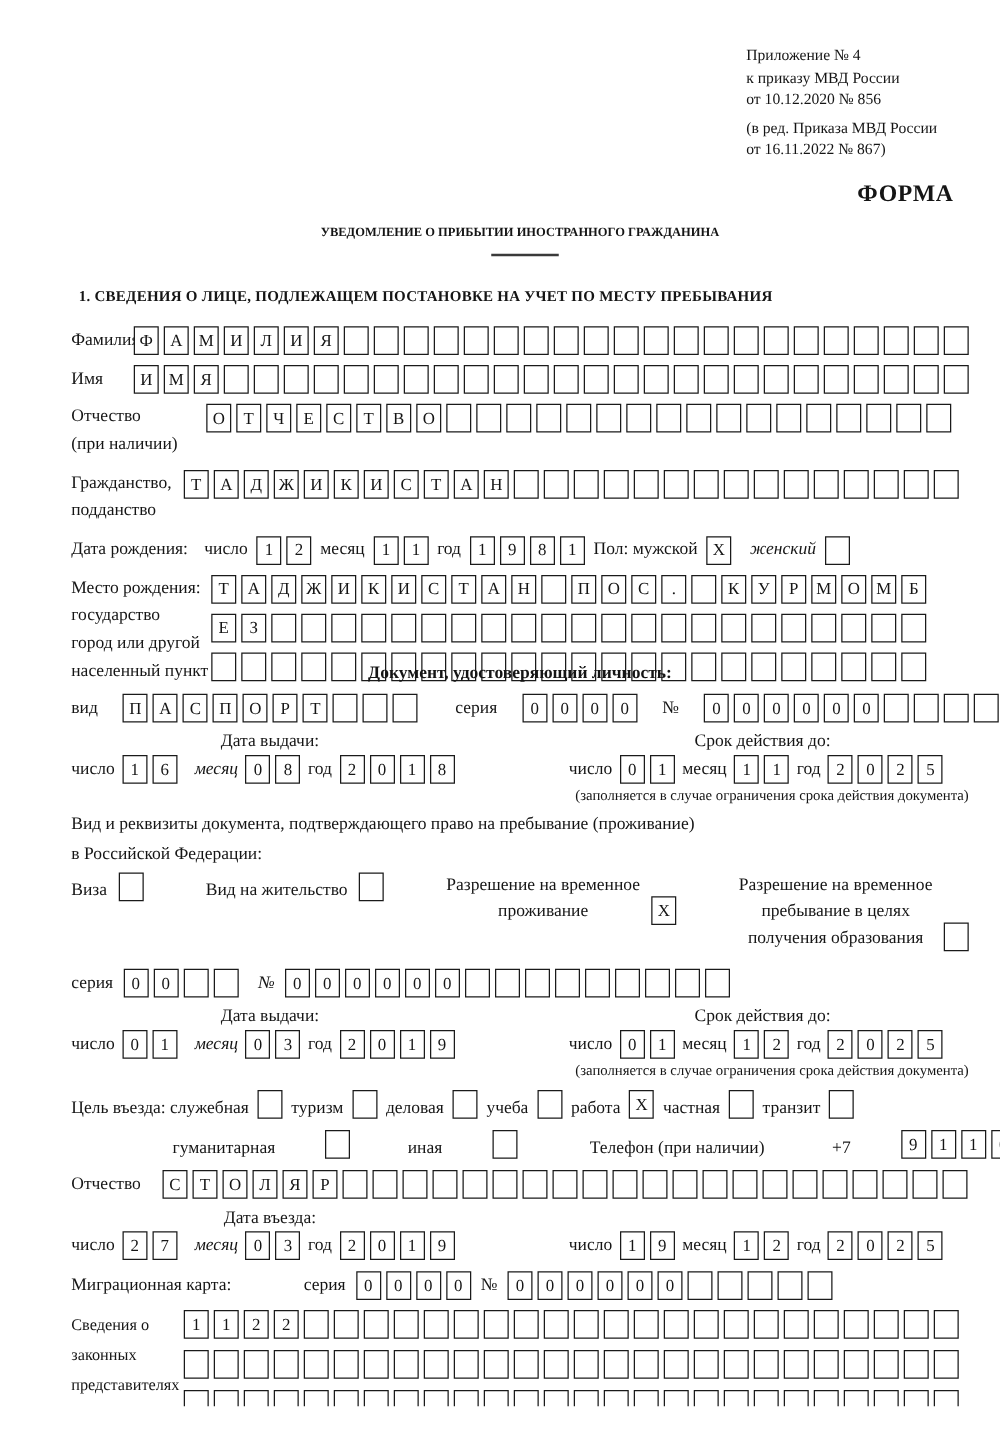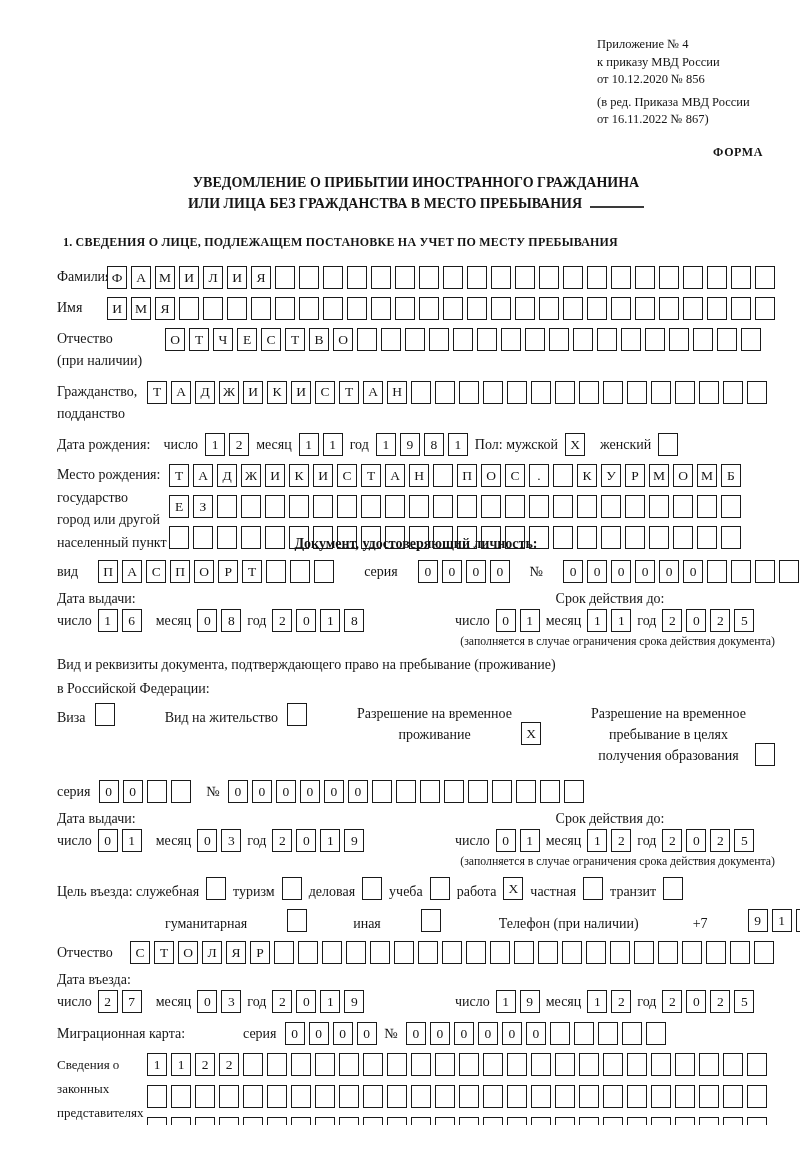--- a/index.html
+++ b/index.html
@@ -1,71 +1,71 @@
 <!DOCTYPE html>
 <html><head>
 <meta charset="utf-8">
 <style>
   html,body{margin:0;padding:0;background:#fff;}
   body{width:800px;height:1163px;font-family:"Liberation Serif","DejaVu Serif",serif;color:#151515;}
   .page{position:relative;width:800px;height:1125px;overflow:hidden;box-sizing:border-box;padding:36px 25px 0 57px;background:#fff;}
   .appendix{margin-left:auto;width:178px;font-size:12.5px;line-height:1.4;text-align:left;}
   .appendix .amend{margin-top:5px;}
-  .forma{margin-top:16px;margin-right:12px;text-align:right;font-weight:bold;font-size:12px;letter-spacing:.6px;}
-  .title{margin-top:12px;text-align:center;font-weight:bold;font-size:14px;line-height:1.55;}
+  .forma{margin-top:16px;margin-right:12px;text-align:right;font-weight:bold;font-size:19px;letter-spacing:.6px;}
+  .title{margin-top:12px;text-align:center;font-weight:bold;font-size:10px;line-height:1.55;}
   .blank{display:inline-block;width:54px;border-bottom:2px solid #3a3a3a;height:.85em;margin-left:8px;}
   .section1{margin-top:20px;font-weight:bold;font-size:12px;letter-spacing:.2px;white-space:nowrap;margin-left:6px;}
   .form{margin-top:16px;font-size:14px;}
   .f-row{display:flex;align-items:center;margin-bottom:8px;}
   .f-row.top{align-items:flex-start;}
   .lbl{white-space:nowrap;}
   .lbl2{line-height:1.6;}
   .cells{display:inline-flex;column-gap:4px;}
   .cell{width:20px;height:23px;border:1.5px solid #1a1a1a;box-sizing:border-box;display:inline-flex;align-items:center;justify-content:center;font-size:13.5px;line-height:1;background:#fff;flex:none;}
   .w50{flex:none;width:50px;}
   .w108{flex:none;width:108px;}
   .w90{flex:none;width:90px;}
   .w112{flex:none;width:112px;}
   .w86{flex:none;width:90px;}
   .stack{display:flex;flex-direction:column;row-gap:8px;}
-  .g6{margin-left:6px;} .g8{margin-left:8px;} .g10{margin-left:10px;} .g14{margin-left:14px;} .g18{margin-left:18px;}
+  .g6{margin-left:6px;} .g8{margin-left:8px;font-style:italic;} .g10{margin-left:10px;} .g14{margin-left:14px;} .g18{margin-left:18px;}
   .center-head{font-weight:bold;text-align:center;margin:4px 0 8px;}
   .date-heads{display:flex;margin-bottom:2px;}
-  .dh-left{flex:none;width:398px;text-align:left;padding-right:80px;box-sizing:border-box;}
+  .dh-left{flex:none;width:398px;text-align:center;padding-right:80px;box-sizing:border-box;}
   .dh-right{flex:1;text-align:center;padding-right:10px;}
   .half-left{flex:none;width:398px;display:flex;align-items:center;column-gap:6px;}
   .half-right{flex:1;display:flex;align-items:center;column-gap:6px;}
   .note-right{text-align:right;font-size:11.8px;margin:2px 0 8px;}
   .intro{margin:4px 0 10px;}
   .permits{display:flex;align-items:flex-start;justify-content:space-between;margin:2px 0 14px;}
   .permit-item{display:flex;align-items:flex-end;column-gap:9px;}
   .center-lbl{text-align:center;line-height:1.5;}
   .purpose-row{display:flex;align-items:flex-end;column-gap:7px;margin-bottom:9px;flex-wrap:nowrap;}
-  .indent110{margin-left:108px;gap:40px;}
+  .indent110{margin-left:81px;gap:40px;}
   .rep-note{font-size:11.8px;text-align:center;margin-top:10px;}
   [data-interactable="true"]{cursor:pointer;}
 </style>
 </head>
 <body>
 
 <div class="page" data-interactable="false">
 
   <div class="appendix" data-interactable="false">
     <div data-interactable="false">Приложение № 4</div>
     <div data-interactable="false">к приказу МВД России</div>
     <div data-interactable="false">от 10.12.2020 № 856</div>
     <div class="amend" data-interactable="false">(в ред. Приказа МВД России</div>
     <div data-interactable="false">от 16.11.2022 № 867)</div>
   </div>
 
   <div class="forma" data-interactable="false">ФОРМА</div>
 
   <div class="title" data-interactable="false">
     <div data-interactable="false">УВЕДОМЛЕНИЕ О ПРИБЫТИИ ИНОСТРАННОГО ГРАЖДАНИНА</div>
-    <div data-interactable="false"><span data-interactable="false">ИЛИ ЛИЦА БЕЗ ГРАЖДАНСТВА В МЕСТО ПРЕБЫВАНИЯ</span><span class="blank" data-interactable="false"></span></div>
+    <div data-interactable="false"><span class="blank" data-interactable="false"></span></div>
   </div>
 
   <div class="section1" data-interactable="false">1. СВЕДЕНИЯ О ЛИЦЕ, ПОДЛЕЖАЩЕМ ПОСТАНОВКЕ НА УЧЕТ ПО МЕСТУ ПРЕБЫВАНИЯ</div>
 
   <div class="form" data-interactable="false">
 
     <div class="f-row" data-interactable="false">
       <span class="lbl w50" data-interactable="false">Фамилия</span>
       <span class="cells" data-interactable="true">
           <span class="cell" data-interactable="true">Ф</span>

